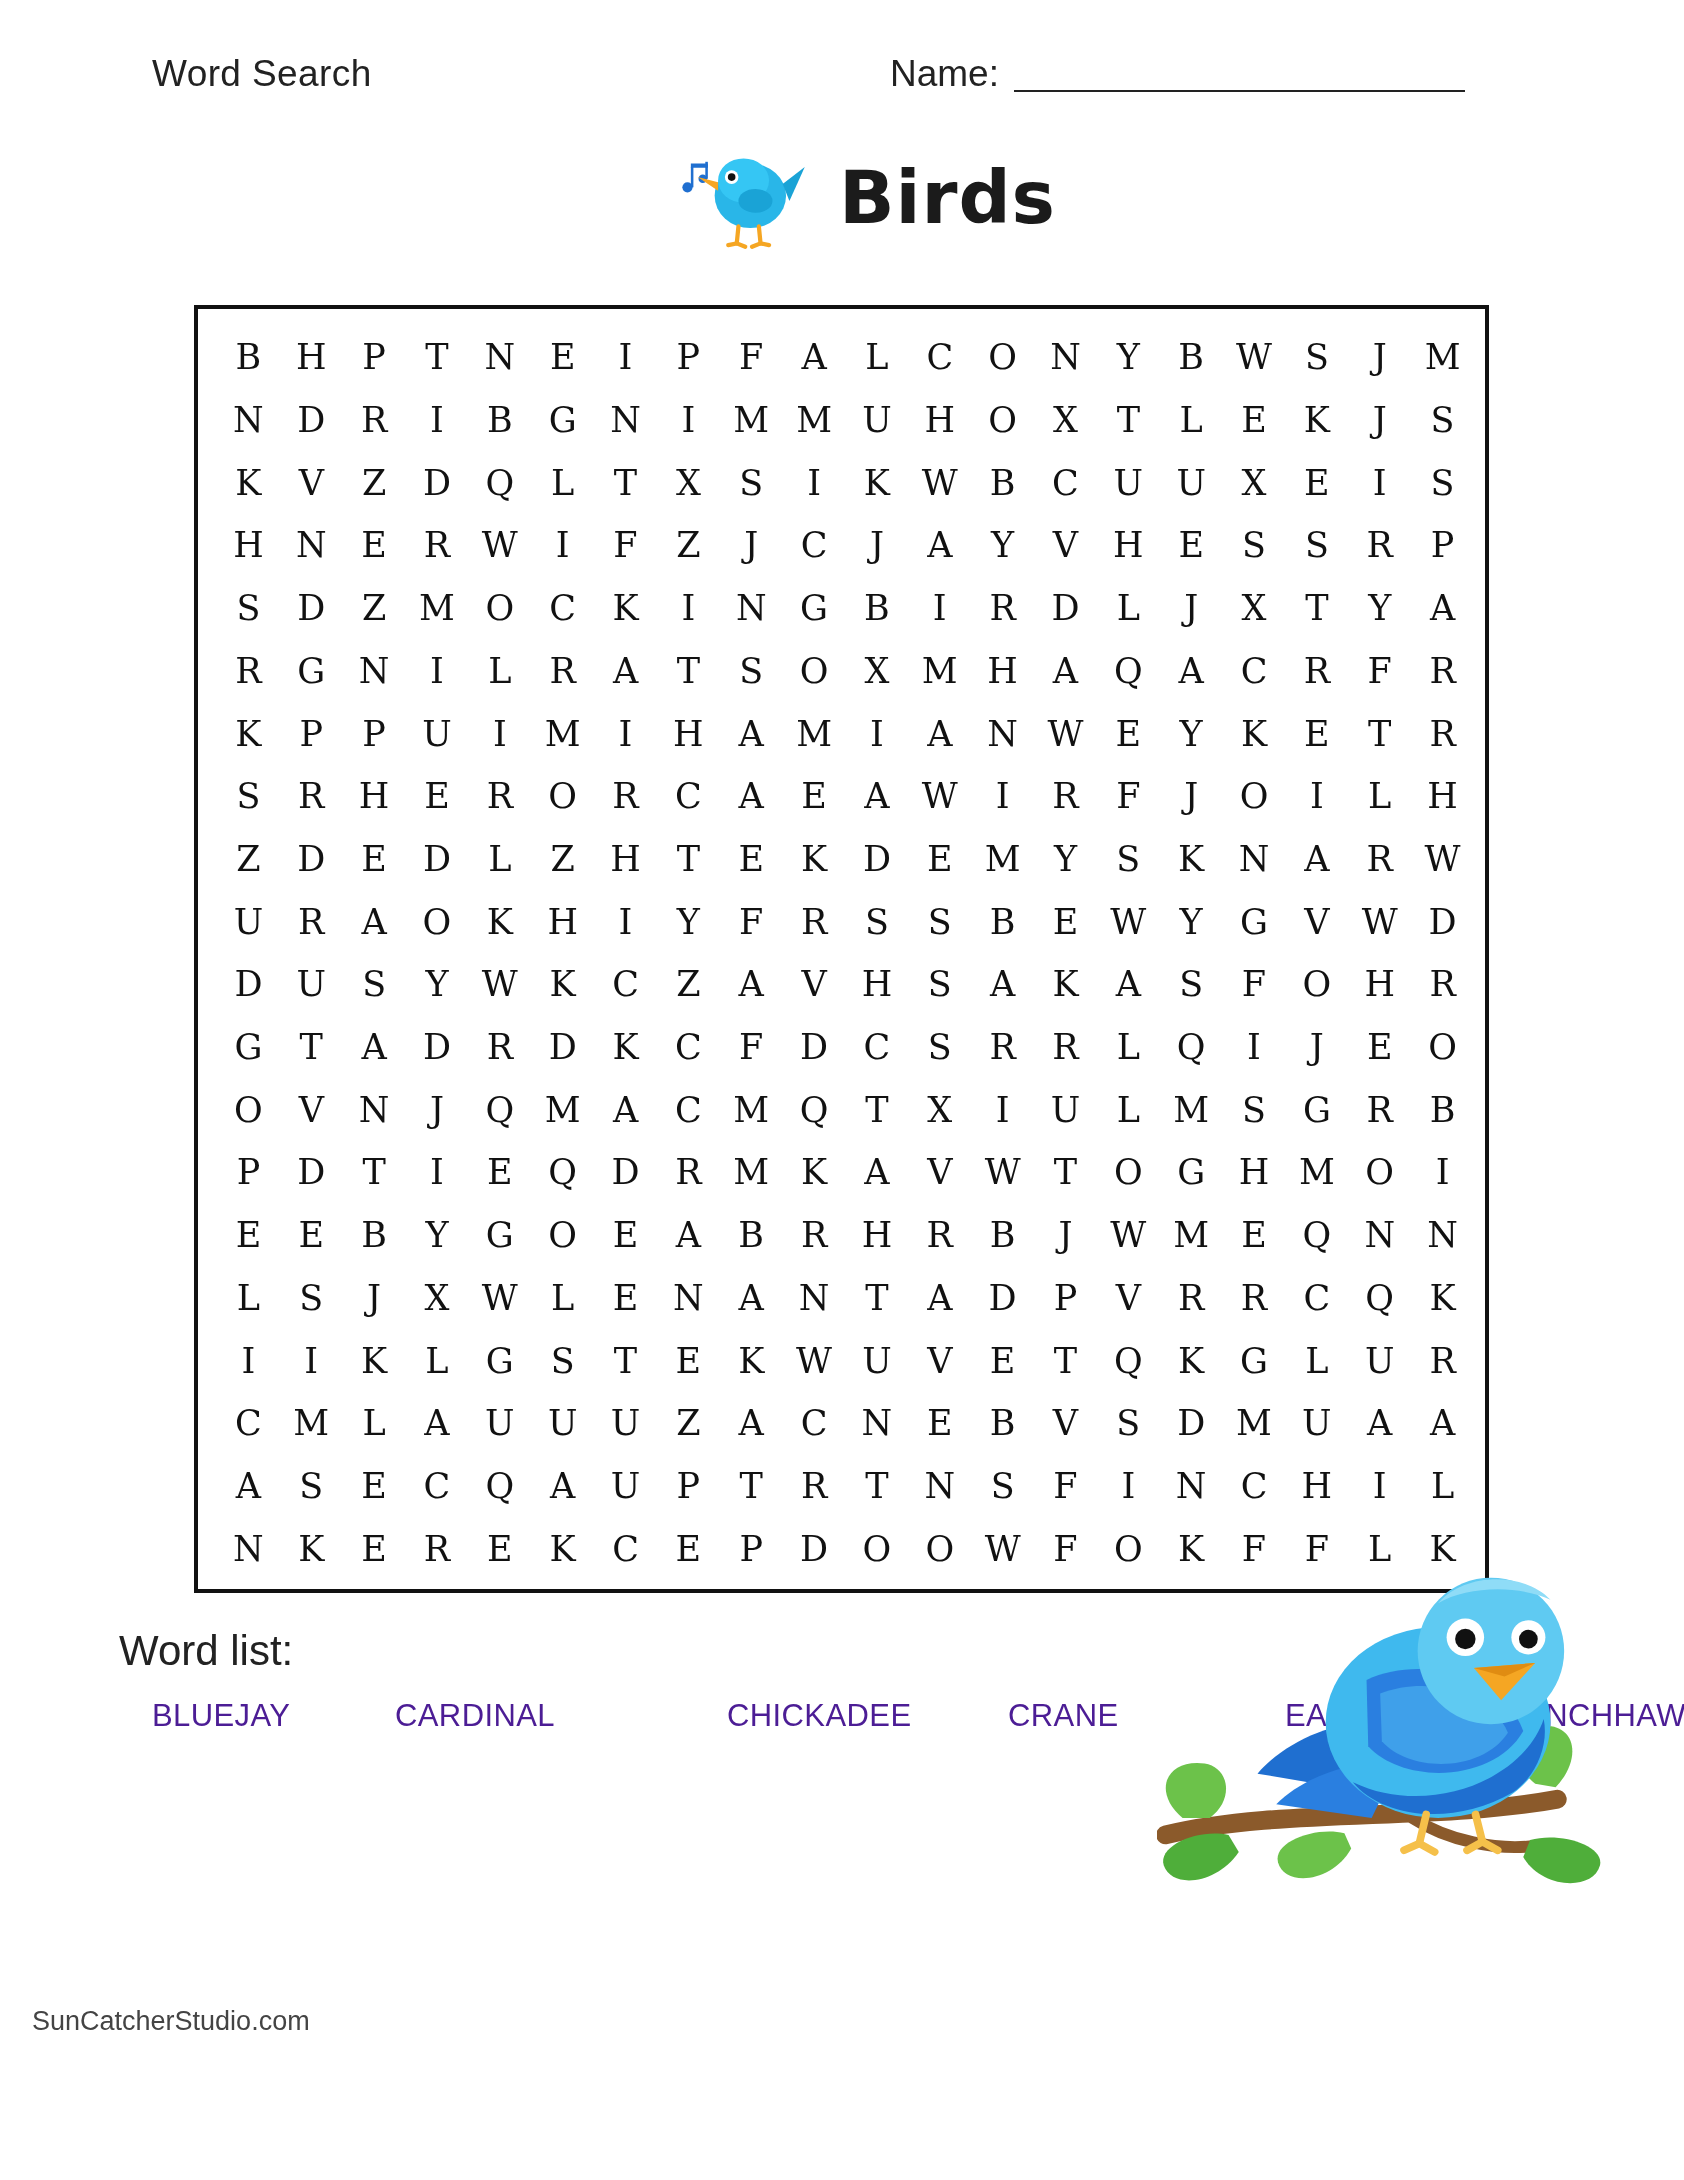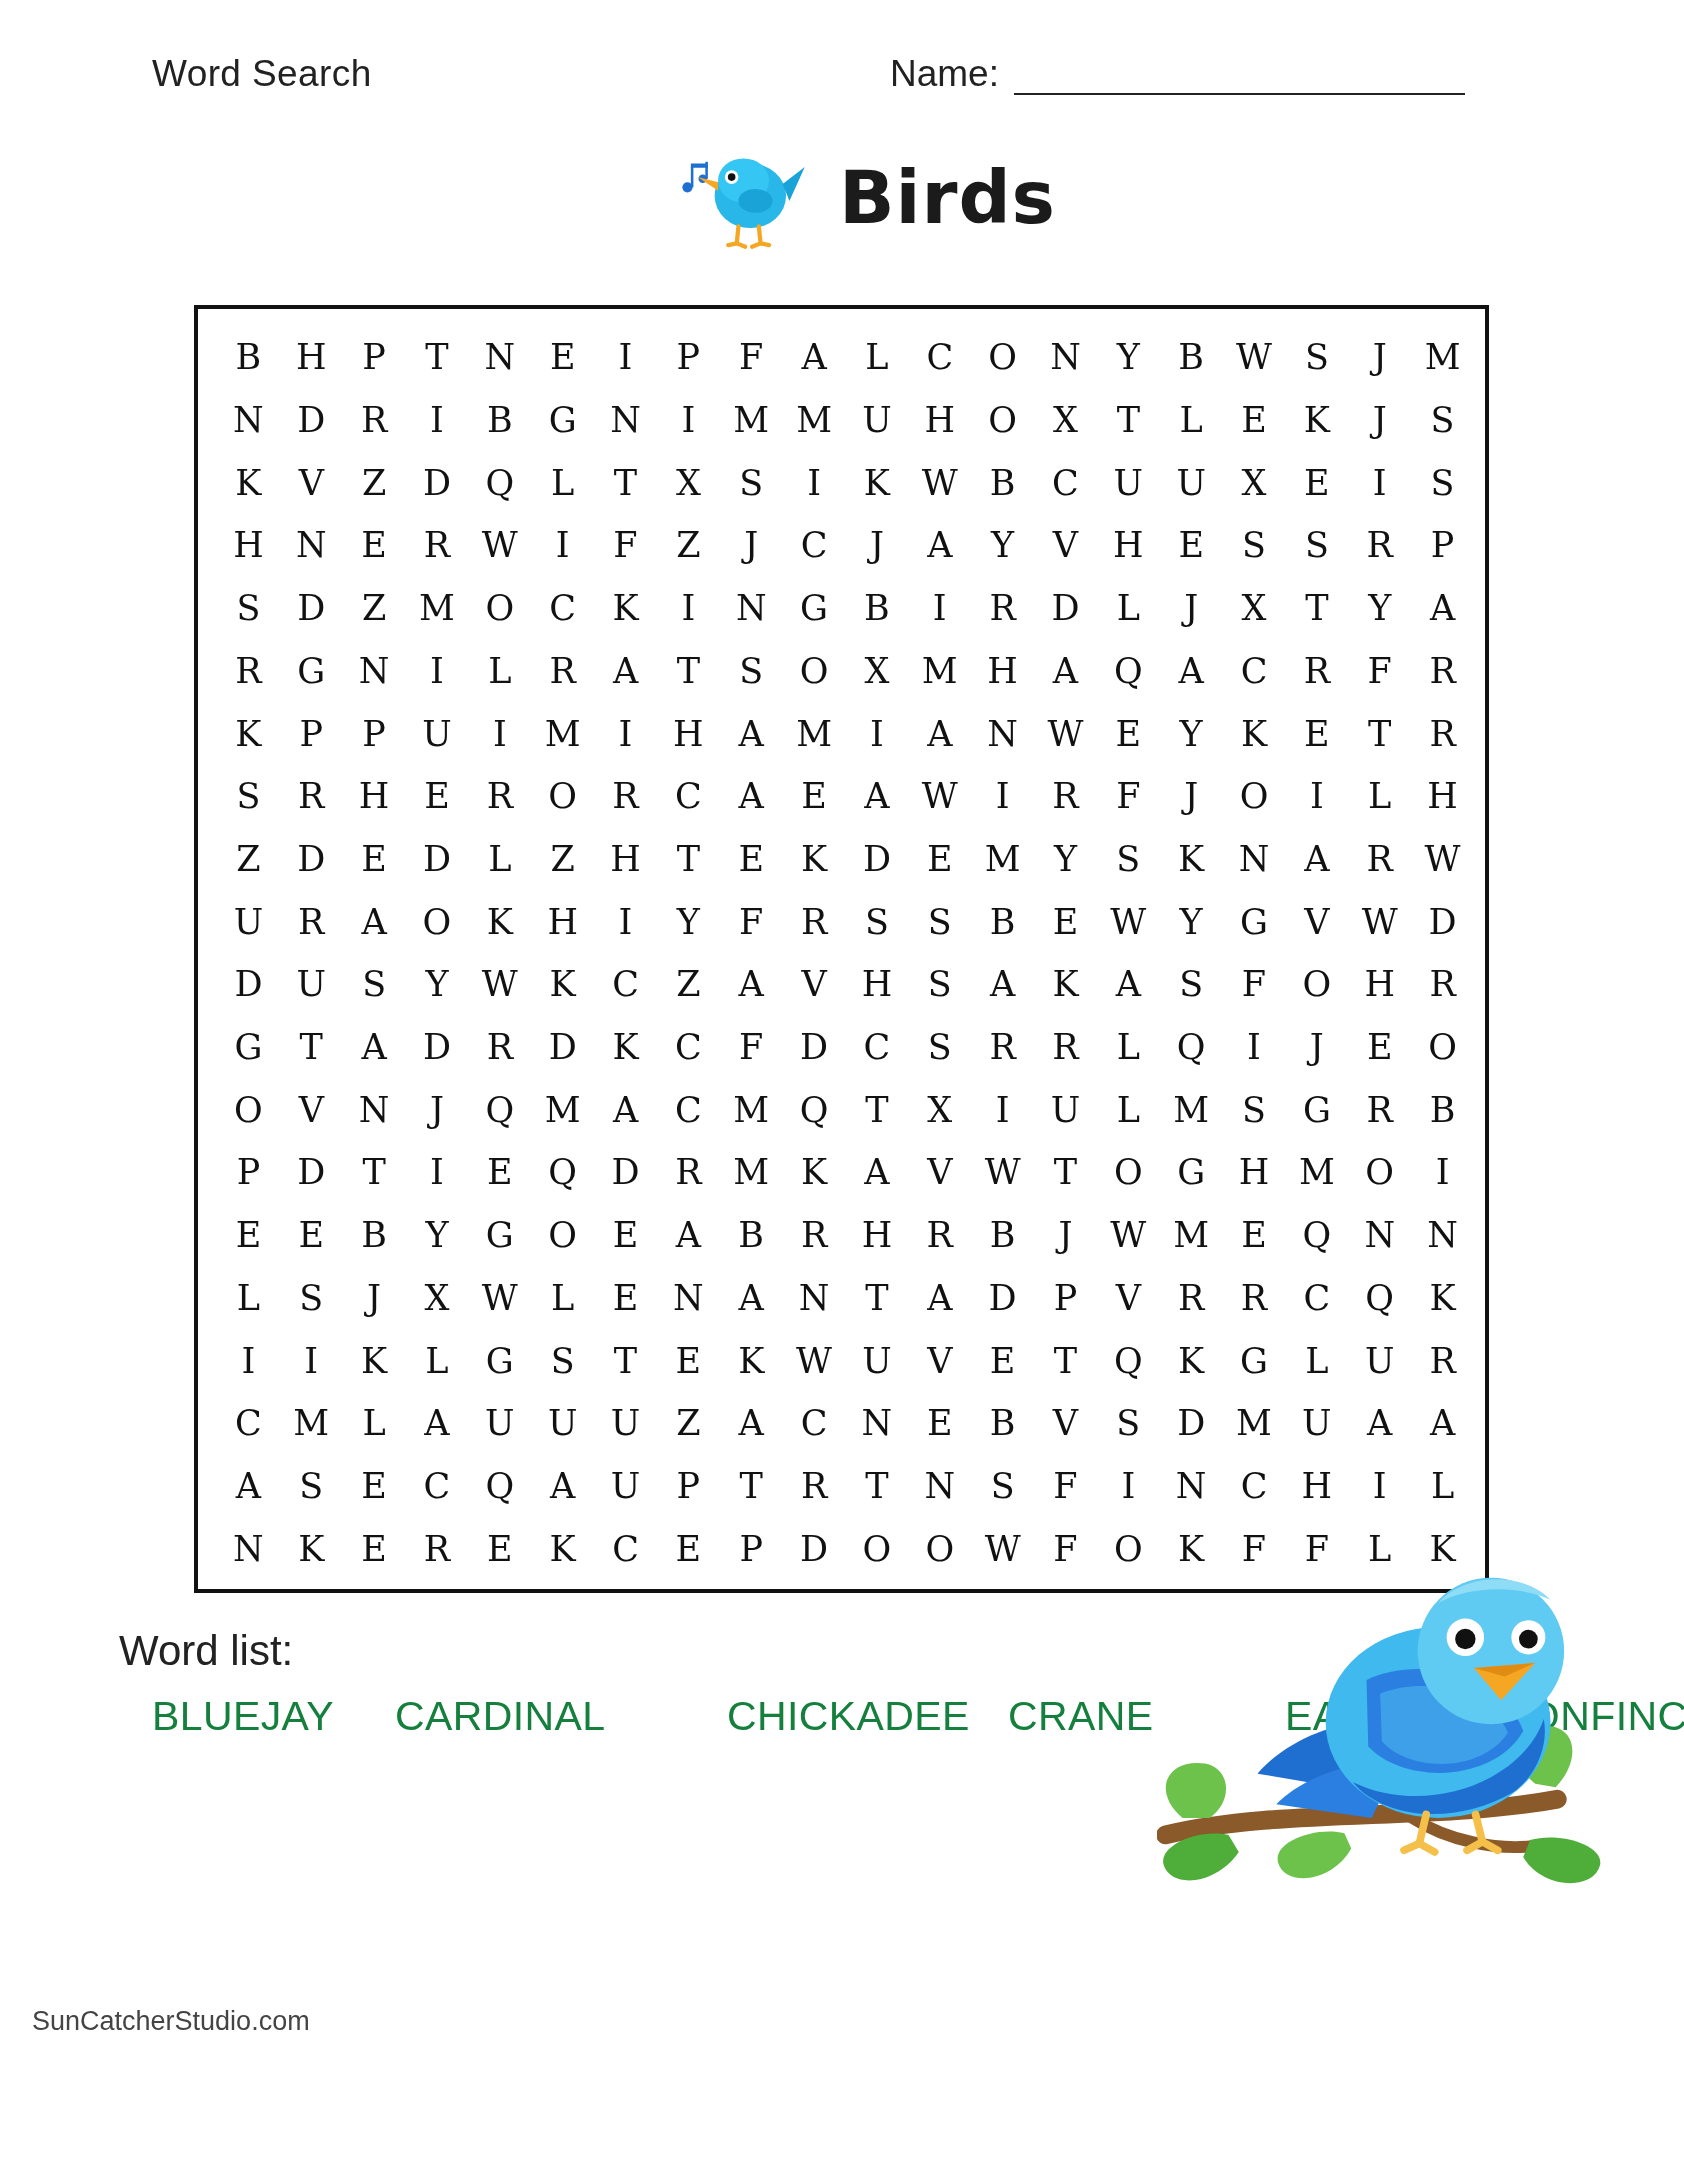--- a/index.html
+++ b/index.html
@@ -37,21 +37,21 @@
     top: 0;
     font-size: 37px;
     letter-spacing: 0.4px;
     color: #222;
   }
   .name-wrap {
     position: absolute;
     left: 890px;
     top: 0;
     display: flex;
-    align-items: flex-end;
+    align-items: center;
   }
   .name-label {
     font-size: 37px;
     color: #222;
   }
   .name-line {
     display: inline-block;
     width: 451px;
     border-bottom: 2.6px solid #222;
     margin-left: 15.3px;
@@ -126,23 +126,23 @@
     position: absolute;
     left: 152px;
     top: 1691px;
     width: 1133px;
     display: grid;
     grid-template-columns: 243px 332px 281px 277px;
     grid-auto-rows: 50px;
     grid-auto-flow: column;
   }
   .word {
-    font-size: 41px;
+    font-size: 31px;
     letter-spacing: 0.4px;
-    color: #15803d;
+    color: #4c1d95;
     white-space: nowrap;
     line-height: 50px;
   }
 
   
   .bird-art {
     position: absolute;
     right: 51px;
     bottom: 175px;
     width: 477px;

